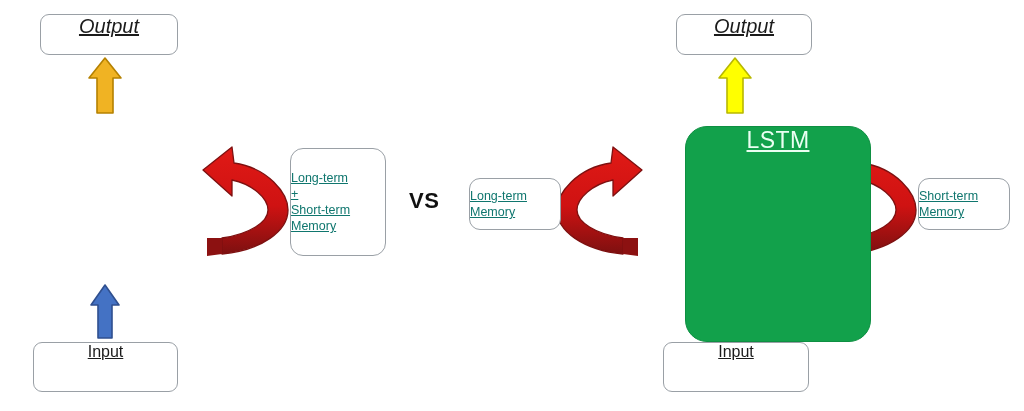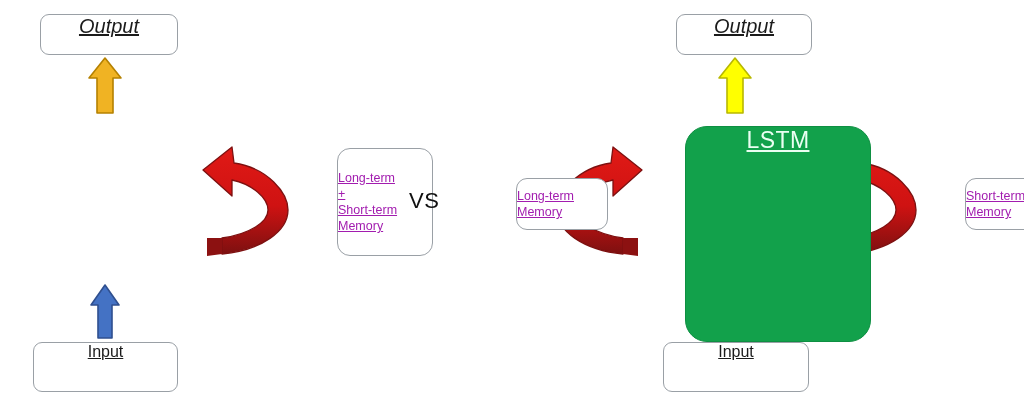--- a/index.html
+++ b/index.html
@@ -38,22 +38,21 @@
     font-size: 16px;
   }
   .wbox.io.italic {
     font-style: italic;
     font-size: 20px;
   }
   .wbox.mem {
     font-size: 12.5px;
     line-height: 1.28;
     border-radius: 11px;
-    color: #a21caf;
-    margin-left: 47px;
+    color: #0f766e;
   }
   .wbox.mem.tall {
     border-radius: 13px;
     line-height: 1.3;
   }
   
   .core {
     background: #12a14b;
     border: 1px solid #0e8f42;
     border-radius: 22px;
@@ -66,21 +65,21 @@
     position: absolute;
     left: 0;
     top: 0;
     width: 1024px;
     height: 411px;
     pointer-events: none;
   }
   
   .vs {
     position: absolute;
-    font-weight: normal;
+    font-weight: bold;
     font-size: 22px;
     color: #111111;
     letter-spacing: 0.5px;
   }
 </style>
 </head>
 <body>
 
 <div id="canvas">
 

